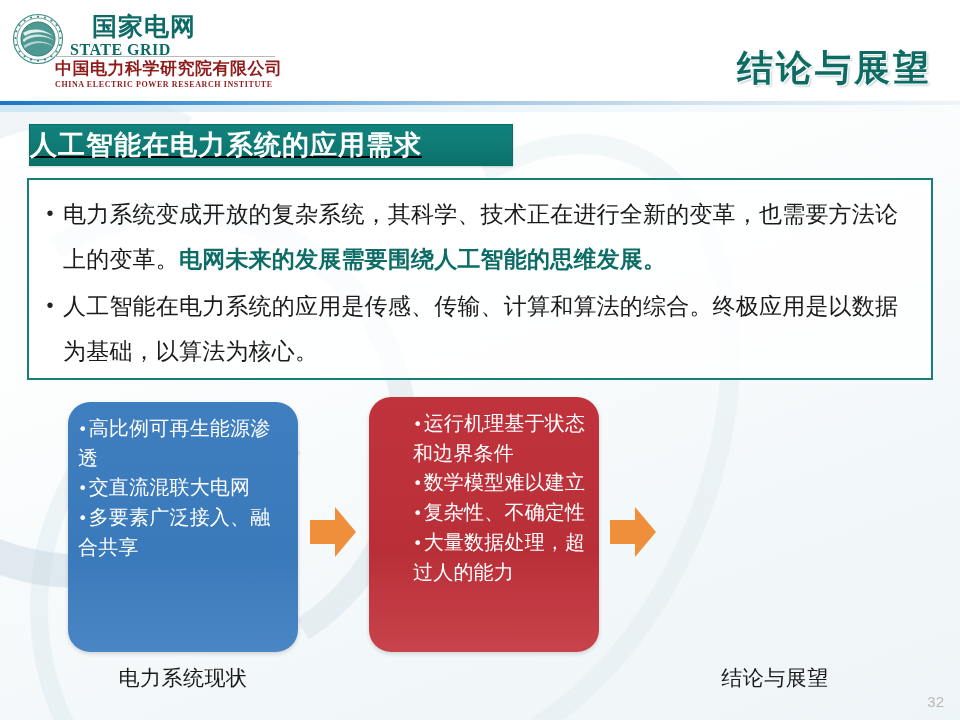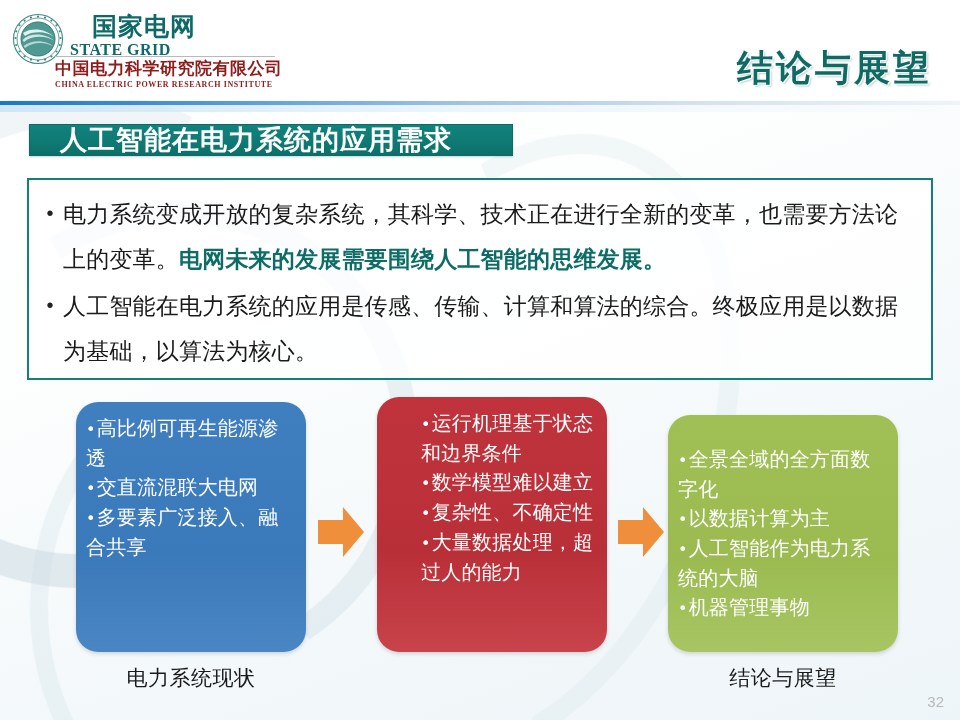--- a/index.html
+++ b/index.html
@@ -181,28 +181,29 @@
     height: 7px;
     background: linear-gradient(to right, rgba(200,228,245,0.85) 0%, rgba(225,240,250,0.6) 50%, rgba(245,250,253,0.2) 100%);
   }
 
   
   .section-bar {
     position: absolute;
     left: 29px;
     top: 124px;
     width: 484px;
-    height: 32px;
+    height: 42px;
     background: linear-gradient(to bottom, #12827c 0%, #0f7a74 55%, #0c6f69 100%);
     border: 1px solid #0b6b66;
     box-shadow: 0 1px 2px rgba(0,0,0,0.18);
     display: flex;
     align-items: center;
-    padding-left: 30px;
+    padding-left: 0;
     box-sizing: border-box;
+    text-decoration: underline;
   }
   .section-bar-text {
     font-family: "DejaVu Sans", "Liberation Sans", sans-serif;
     font-size: 27px;
     font-weight: bold;
     color: #ffffff;
     letter-spacing: 1px;
     white-space: nowrap;
   }
 
@@ -239,21 +240,21 @@
     letter-spacing: 0.2px;
   }
   .hl {
     color: #0d6d66;
     font-weight: bold;
   }
 
   
   .flow {
     position: absolute;
-    left: 8px;
+    left: 0;
     top: 392px;
     width: 900px;
     height: 290px;
   }
   .fbox {
     position: absolute;
     border-radius: 22px;
     box-sizing: border-box;
     padding: 12px 10px 10px 10px;
     box-shadow: 0 2px 4px rgba(0,0,0,0.14);
@@ -438,28 +439,20 @@
         <li class="fbox-item">大量数据处理，超过人的能力</li>
       </ul>
     </div>
 
     <div class="arrow" id="arrow-2">
       <svg width="50" height="56" viewBox="0 0 50 56">
         <polygon points="2,16 27,16 27,3 48,28 27,53 27,40 2,40" fill="#ef8f3c"></polygon>
       </svg>
     </div>
 
-    <div class="fbox" id="box-green">
-      <ul class="fbox-list">
-        <li class="fbox-item">全景全域的全方面数字化</li>
-        <li class="fbox-item">以数据计算为主</li>
-        <li class="fbox-item">人工智能作为电力系统的大脑</li>
-        <li class="fbox-item">机器管理事物</li>
-      </ul>
-    </div>
 
     <div class="flow-label" id="label-1">电力系统现状</div>
     <div class="flow-label" id="label-3">结论与展望</div>
   </div>
 
   <div class="page-no">32</div>
 
 </div>
 
 </body></html>

